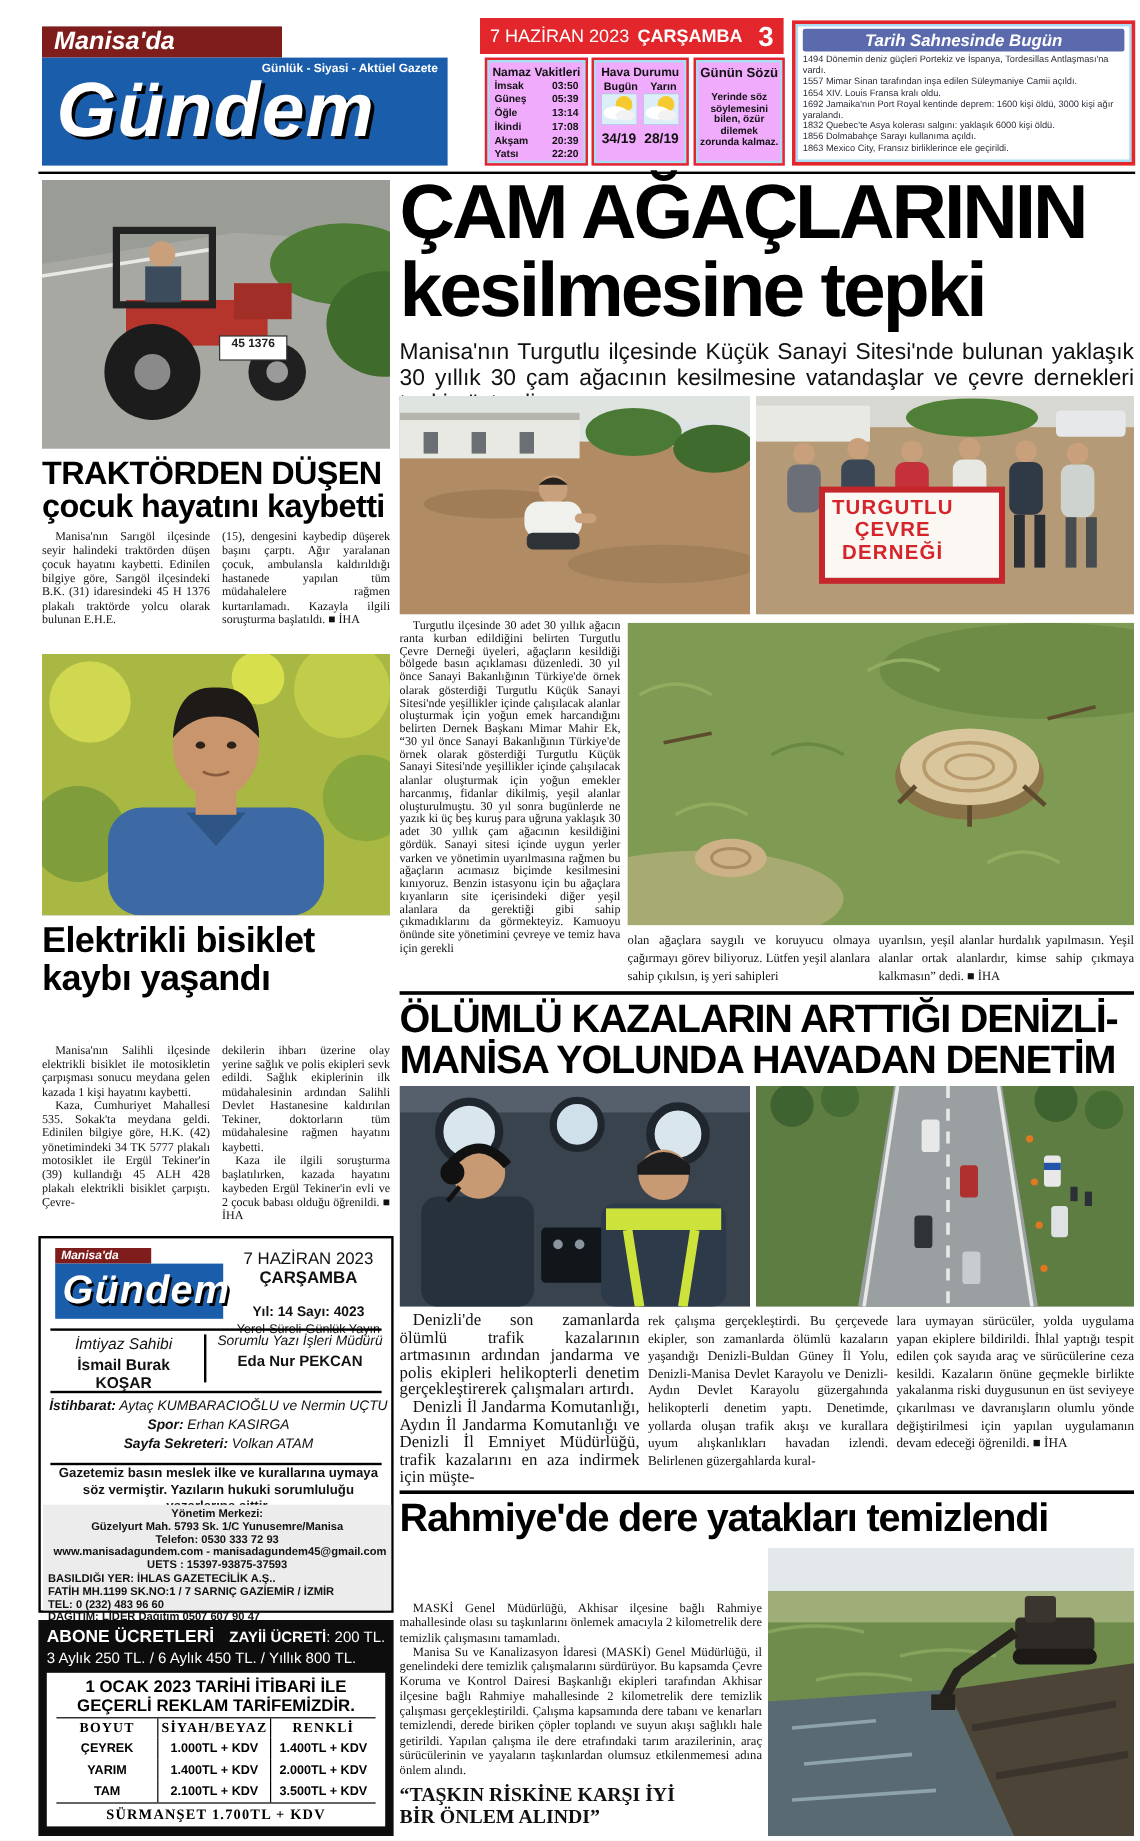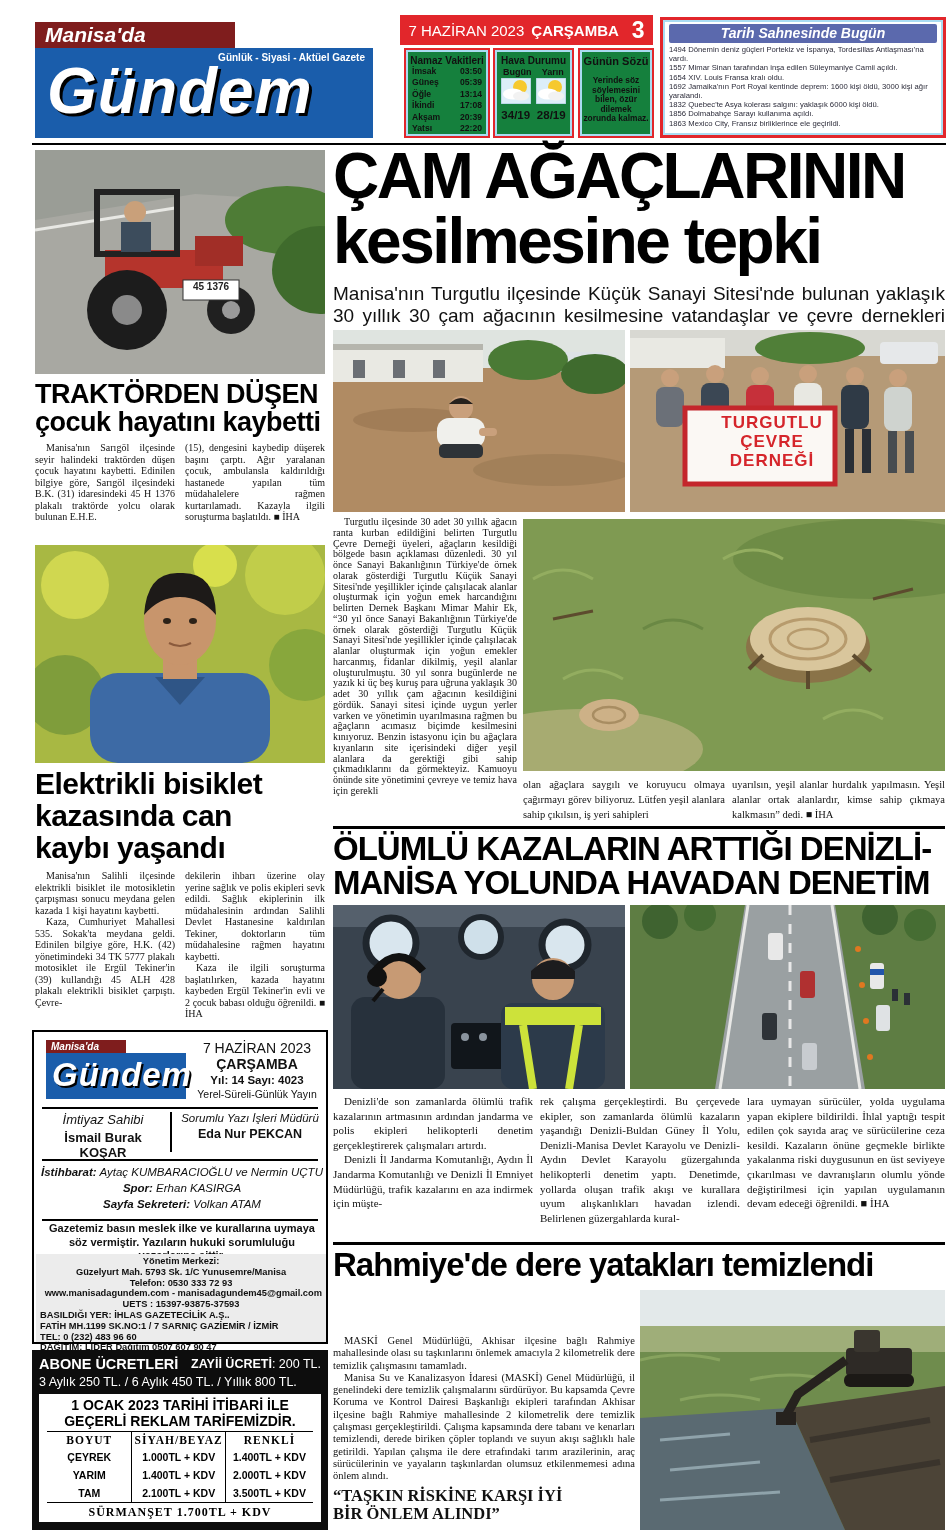--- a/index.html
+++ b/index.html
@@ -11,21 +11,21 @@
   .photo{position:absolute;overflow:hidden;background:#c8c8c4;}
   .photo svg{display:block;}
   
   .m-region{background:#7f1d1d;color:#fff;font-style:italic;font-weight:bold;font-size:21px;
             line-height:26px;padding:0 10px;}
   .m-blue{background:#1a5dab;position:relative;}
   .m-title{color:#fff;font-weight:bold;font-style:italic;font-size:64px;letter-spacing:1px;
            text-shadow:3px 3px 0 #000;line-height:86px;padding-left:12px;}
   .m-tag{position:absolute;top:4px;right:8px;color:#fff;font-weight:bold;font-size:10px;}
   .datebar{background:#e2262b;color:#fff;display:flex;align-items:center;justify-content:center;gap:7px;}
-  .infobox{position:absolute;top:48px;height:90px;background:#15803d;border:2px solid #e2262b;
+  .infobox{position:absolute;top:48px;height:90px;background:#f0abfc;border:2px solid #e2262b;
            box-shadow:inset 0 0 0 2px #aadcf2;box-sizing:border-box;padding:5px 3px 3px 3px;}
   .ib-title{font-weight:bold;font-size:10px;text-align:center;}
   .prayer-row{display:flex;justify-content:space-between;font-size:8.6px;font-weight:bold;
               line-height:11.4px;padding:0 3px;text-align:right;}
   .hist{position:absolute;left:660px;top:17px;width:286px;height:121px;border:3px solid #e2262b;
         box-shadow:inset 0 0 0 2px #aadcf2;box-sizing:border-box;background:#fff;padding:4px 6px;}
   .hist-h{background:#5b69ad;color:#fff;font-weight:bold;font-style:italic;font-size:14px;
           text-align:center;line-height:19px;border-radius:2px;margin-bottom:2px;}
   .hist-item{font-size:7.7px;line-height:9.2px;color:#2c2c3a;}
   
@@ -189,21 +189,20 @@
       <ellipse cx="145" cy="76" rx="36" ry="44" fill="#c8956c"></ellipse>
       <path d="M109,70 Q112,26 145,28 Q180,26 181,70 Q166,52 145,52 Q124,52 109,70 Z" fill="#1d1a18"></path>
       <ellipse cx="132" cy="76" rx="4" ry="3" fill="#2b2118"></ellipse>
       <ellipse cx="158" cy="76" rx="4" ry="3" fill="#2b2118"></ellipse>
       <path d="M134,98 Q145,104 156,98" stroke="#8a5a3c" stroke-width="2" fill="none"></path>
     </svg>
   </div>
 
   <div class="abs hl" style="left:35px;top:768px;width:292px;font-size:30px;line-height:32px;letter-spacing:-0.5px;">
     <div>Elektrikli bisiklet</div>
-    <div>kazasında can</div>
     <div>kaybı yaşandı</div>
   </div>
 
   <div class="abs bodycols" style="left:35px;top:870px;width:290px;height:152px;overflow:hidden;">
     <div class="btxt">
       <p>Manisa'nın Salihli ilçesinde elektrikli bisiklet ile motosikletin çarpışması sonucu meydana gelen kazada 1 kişi hayatını kaybetti.</p>
       <p>Kaza, Cumhuriyet Mahallesi 535. Sokak'ta meydana geldi. Edinilen bilgiye göre, H.K. (42) yönetimindeki 34 TK 5777 plakalı motosiklet ile Ergül Tekiner'in (39) kullandığı 45 ALH 428 plakalı elektrikli bisiklet çarpıştı. Çevre-</p>
     </div>
     <div class="btxt">
       <p style="text-indent:0;">dekilerin ihbarı üzerine olay yerine sağlık ve polis ekipleri sevk edildi. Sağlık ekiplerinin ilk müdahalesinin ardından Salihli Devlet Hastanesine kaldırılan Tekiner, doktorların tüm müdahalesine rağmen hayatını kaybetti.</p>
@@ -214,21 +213,21 @@
   <div class="abs imprint" style="left:32px;top:1030px;width:296px;height:314px;">
     <div class="abs" style="left:12px;top:8px;width:140px;height:60px;">
       <div class="m-region" style="font-size:10px;line-height:13px;width:70px;padding:0 5px;">Manisa'da</div>
       <div class="m-blue" style="height:46px;">
         <div class="m-title" style="font-size:33px;line-height:44px;padding-left:6px;text-shadow:2px 2px 0 #000;">Gündem</div>
       </div>
     </div>
     <div class="abs" style="left:158px;top:8px;width:130px;text-align:center;">
       <div style="font-size:14px;">7 HAZİRAN 2023</div>
       <div style="font-size:14px;font-weight:bold;">ÇARŞAMBA</div>
-      <div style="font-size:11.5px;font-weight:bold;margin-top:2px;">Yıl: 14 Sayı: 4023</div>
+      <div style="font-size:11.5px;font-weight:bold;margin-top:16px;">Yıl: 14 Sayı: 4023</div>
       <div style="font-size:10.5px;margin-top:2px;">Yerel-Süreli-Günlük Yayın</div>
     </div>
     <hr class="imp-hr" style="position:absolute;left:0;right:0;top:72px;">
     <div class="abs" style="left:6px;top:80px;width:126px;text-align:center;">
       <div style="font-style:italic;font-size:13px;">İmtiyaz Sahibi</div>
       <div style="font-weight:bold;font-size:13px;margin-top:3px;">İsmail Burak KOŞAR</div>
     </div>
     <div class="abs" style="left:136px;top:80px;width:2px;height:40px;background:#000;"></div>
     <div class="abs" style="left:142px;top:80px;width:148px;text-align:center;">
       <div style="font-style:italic;font-size:11.5px;">Sorumlu Yazı İşleri Müdürü</div>
@@ -339,21 +338,21 @@
           <rect x="211" y="55" width="28" height="44" rx="8" fill="#2f3a46"></rect>
         <circle cx="268" cy="48" r="9" fill="#c9a07c"></circle>
           <rect x="254" y="57" width="28" height="44" rx="8" fill="#cfd3cf"></rect>
         <rect x="215" y="99" width="9" height="44" fill="#2a2f36"></rect>
           <rect x="232" y="99" width="9" height="44" fill="#2a2f36"></rect>
         <rect x="258" y="101" width="9" height="42" fill="#474c50"></rect>
           <rect x="275" y="101" width="9" height="42" fill="#474c50"></rect>
       </g>
       <rect x="55" y="78" width="150" height="76" fill="#fbf8f4" stroke="#c4262c" stroke-width="5"></rect>
     </svg>
-    <div class="banner-text" style="left:74px;top:83px;width:136px;">
+    <div class="banner-text" style="left:46px;top:83px;width:136px;">
       <div>TURGUTLU</div>
       <div>ÇEVRE</div>
       <div>DERNEĞİ</div>
     </div>
   </div>
 
   <div class="abs btxt" style="left:333px;top:517px;width:184px;height:304px;font-size:10px;line-height:10.75px;overflow:hidden;">
     <p>Turgutlu ilçesinde 30 adet 30 yıllık ağacın ranta kurban edildiğini belirten Turgutlu Çevre Derneği üyeleri, ağaçların kesildiği bölgede basın açıklaması düzenledi. 30 yıl önce Sanayi Bakanlığının Türkiye'de örnek olarak gösterdiği Turgutlu Küçük Sanayi Sitesi'nde yeşillikler içinde çalışılacak alanlar oluşturmak için yoğun emek harcandığını belirten Dernek Başkanı Mimar Mahir Ek, “30 yıl önce Sanayi Bakanlığının Türkiye'de örnek olarak gösterdiği Turgutlu Küçük Sanayi Sitesi'nde yeşillikler içinde çalışılacak alanlar oluşturmak için yoğun emekler harcanmış, fidanlar dikilmiş, yeşil alanlar oluşturulmuştu. 30 yıl sonra bugünlerde ne yazık ki üç beş kuruş para uğruna yaklaşık 30 adet 30 yıllık çam ağacının kesildiğini gördük. Sanayi sitesi içinde uygun yerler varken ve yönetimin uyarılmasına rağmen bu ağaçların acımasız biçimde kesilmesini kınıyoruz. Benzin istasyonu için bu ağaçlara kıyanların site içerisindeki diğer yeşil alanlara da gerektiği gibi sahip çıkmadıklarını da görmekteyiz. Kamuoyu önünde site yönetimini çevreye ve temiz hava için gerekli</p>
   </div>
 
@@ -433,21 +432,21 @@
       <circle cx="228" cy="44" r="3" fill="#e07820"></circle>
         <circle cx="232" cy="80" r="3" fill="#e07820"></circle>
       <circle cx="236" cy="116" r="3" fill="#e07820"></circle>
         <circle cx="240" cy="152" r="3" fill="#e07820"></circle>
       <rect x="262" y="84" width="6" height="12" fill="#2b3036"></rect>
         <rect x="274" y="88" width="6" height="12" fill="#2b3036"></rect>
     </svg>
   </div>
 
   <div class="abs" style="left:333px;top:1094px;width:612px;height:146px;overflow:hidden;display:flex;gap:7px;">
-    <div class="btxt" style="width:200px;font-size:11px;line-height:14.6px;">
+    <div class="btxt" style="width:200px;font-size:14px;line-height:14.6px;">
       <p>Denizli'de son zamanlarda ölümlü trafik kazalarının artmasının ardından jandarma ve polis ekipleri helikopterli denetim gerçekleştirerek çalışmaları artırdı.</p>
       <p>Denizli İl Jandarma Komutanlığı, Aydın İl Jandarma Komutanlığı ve Denizli İl Emniyet Müdürlüğü, trafik kazalarını en aza indirmek için müşte-</p>
     </div>
     <div class="btxt" style="width:200px;font-size:11px;line-height:14.6px;">
       <p style="text-indent:0;">rek çalışma gerçekleştirdi. Bu çerçevede ekipler, son zamanlarda ölümlü kazaların yaşandığı Denizli-Buldan Güney İl Yolu, Denizli-Manisa Devlet Karayolu ve Denizli-Aydın Devlet Karayolu güzergahında helikopterli denetim yaptı. Denetimde, yollarda oluşan trafik akışı ve kurallara uyum alışkanlıkları havadan izlendi. Belirlenen güzergahlarda kural-</p>
     </div>
     <div class="btxt" style="width:198px;font-size:11px;line-height:14.6px;">
       <p style="text-indent:0;">lara uymayan sürücüler, yolda uygulama yapan ekiplere bildirildi. İhlal yaptığı tespit edilen çok sayıda araç ve sürücülerine ceza kesildi. Kazaların önüne geçmekle birlikte yakalanma riski duygusunun en üst seviyeye çıkarılması ve davranışların olumlu yönde değiştirilmesi için yapılan uygulamanın devam edeceği öğrenildi. ■ İHA</p>
     </div>
   </div>

